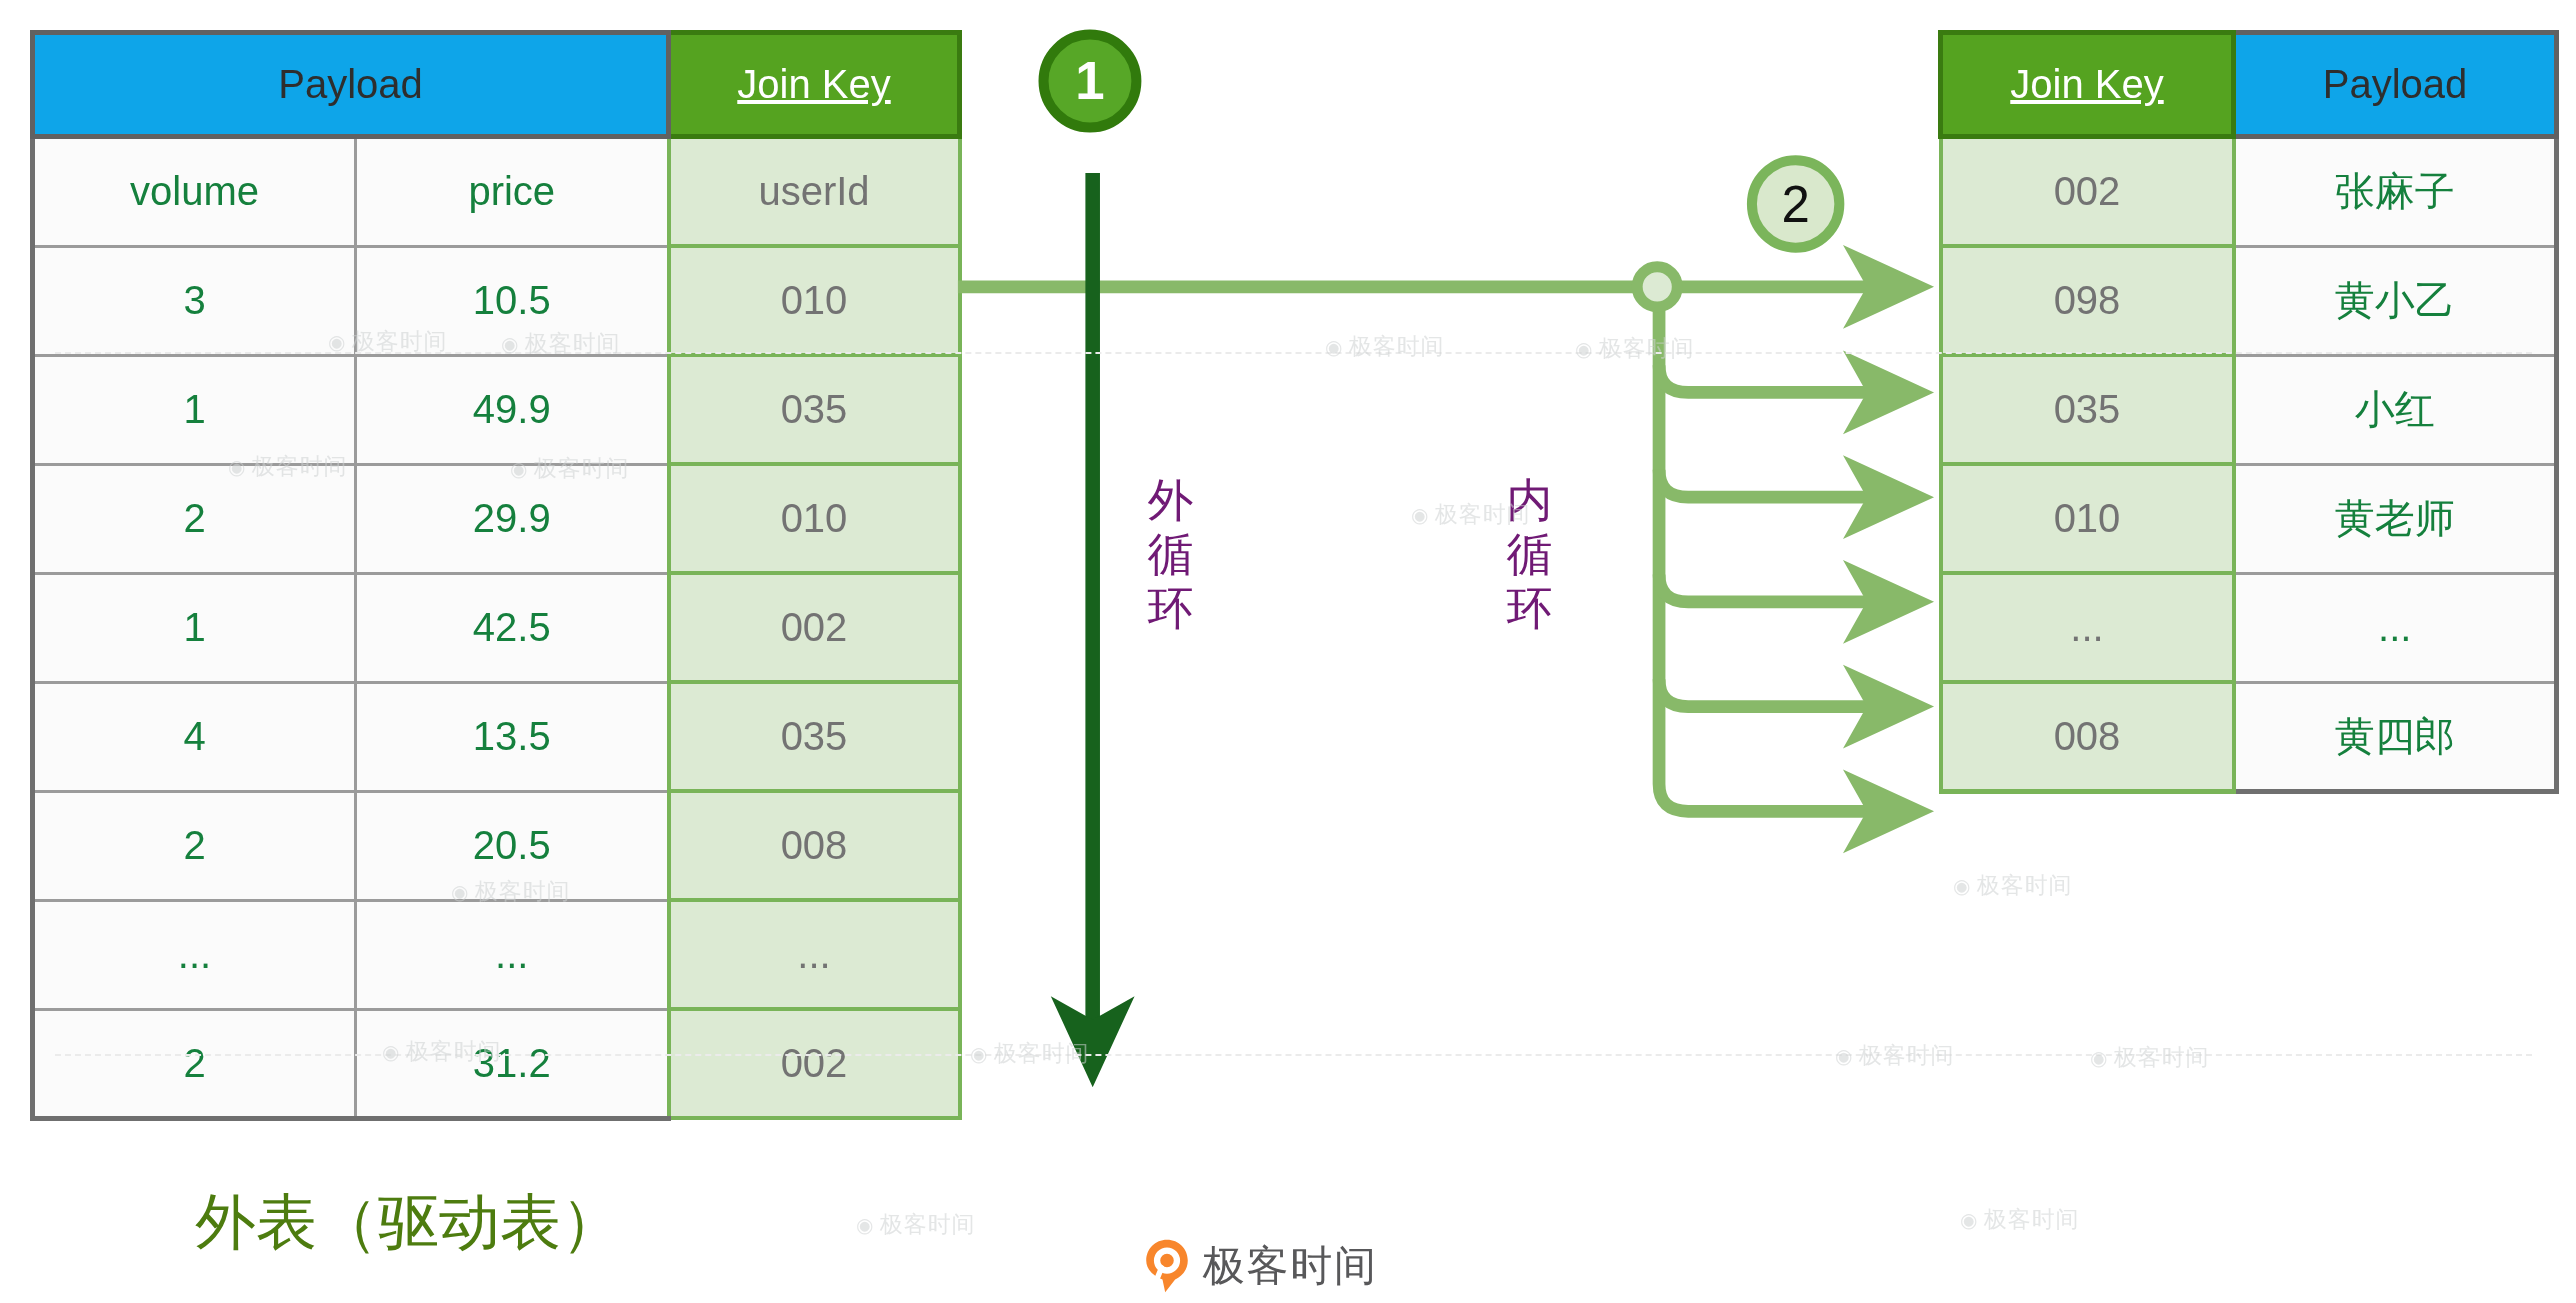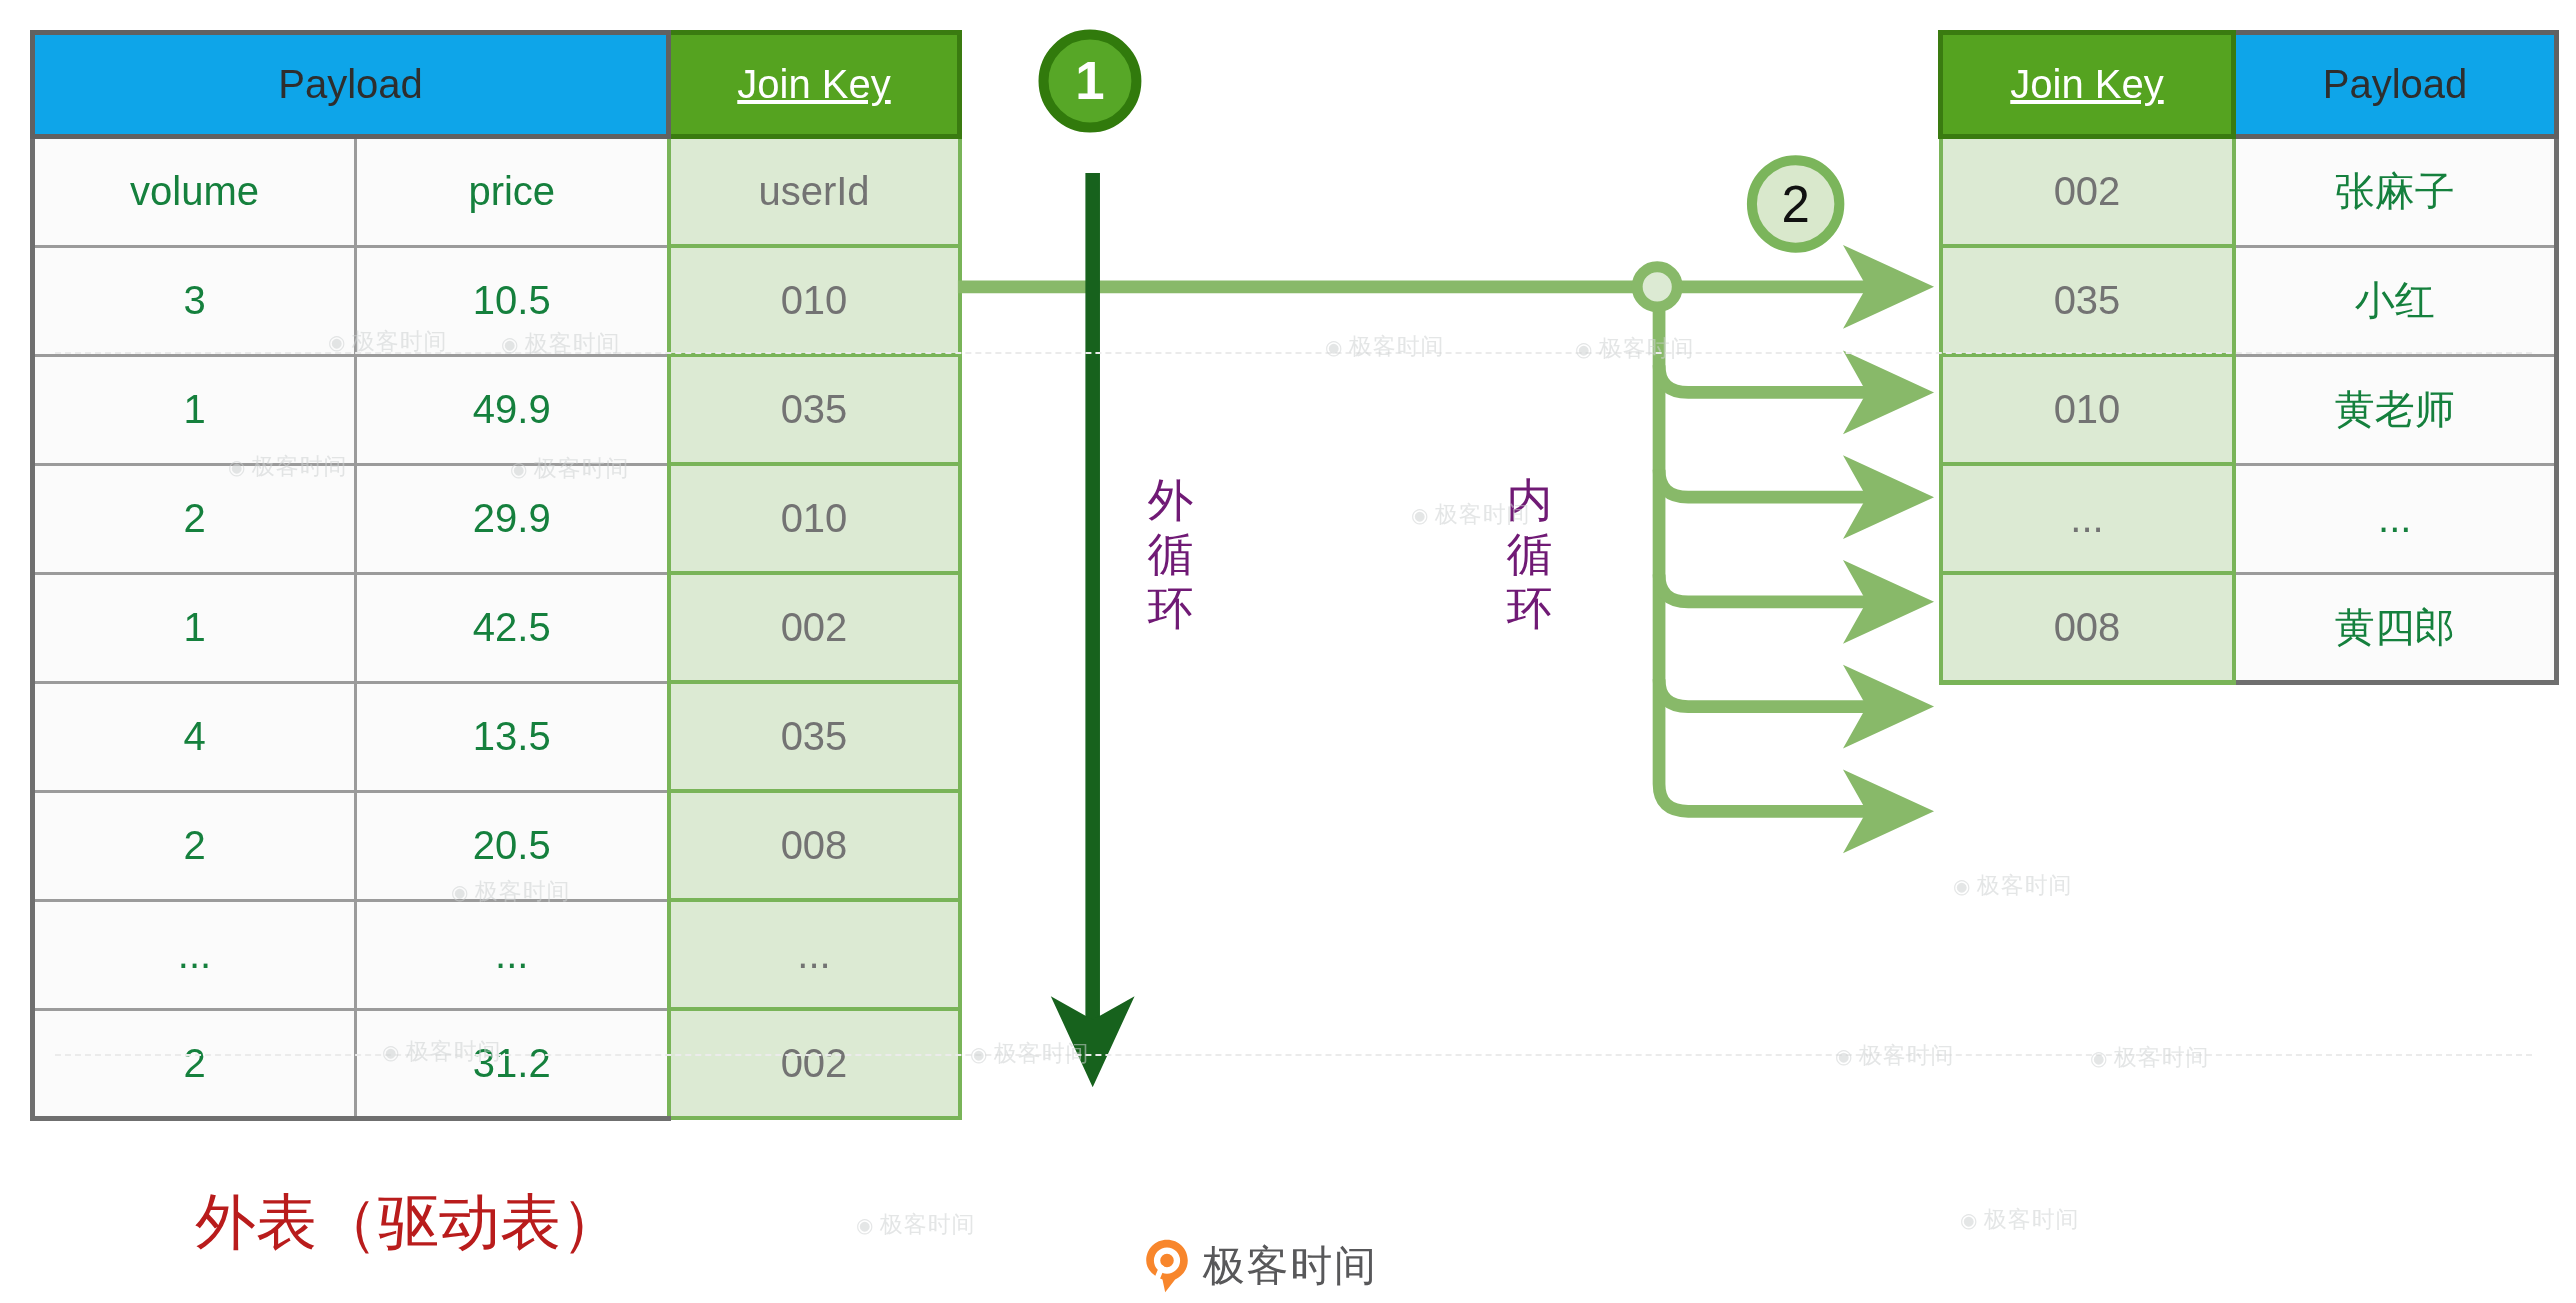--- a/index.html
+++ b/index.html
@@ -23,21 +23,21 @@
   .right-tbl tr:last-child td.pc{border-bottom-width:5.5px;border-bottom-color:#6f6f6f;}
   .right-tbl tr:last-child td.kc{border-bottom-width:5.5px;}
   
   .overlay{position:absolute;left:0;top:0;pointer-events:none;}
   
   .loop-label{
     position:absolute;width:51px;font-size:46px;line-height:54px;color:#701a75;
     font-weight:500;text-align:center;word-break:break-all;letter-spacing:0;
   }
   
-  .caption{position:absolute;font-size:61px;color:#b91c1c;font-weight:500;white-space:nowrap;}
+  .caption{position:absolute;font-size:61px;color:#4d7c0f;font-weight:500;white-space:nowrap;}
   
   .logo{position:absolute;display:flex;align-items:center;gap:12.7px;}
   .logo-text{font-size:42px;color:#58585a;font-weight:500;letter-spacing:1.8px;}
   
   .wm-layer{position:absolute;inset:0;pointer-events:none;}
   .wm{position:absolute;font-size:23px;color:#cfd2d3;opacity:.55;white-space:nowrap;letter-spacing:0.9px;}
   .wm-ico::before{content:"◉";margin-right:5.5px;font-size:20px;}
   .dash{position:absolute;border-top:2.7px dashed #ebebeb;height:0;}
 </style>
 </head>
@@ -110,20 +110,24 @@
         <col style="width:323px">
       </colgroup>
     <tbody>
       <tr>
         <th class="gh">Join Key</th>
         <th class="ph">Payload</th>
       </tr>
       <tr>
         <td class="kc">002</td>
         <td class="pc dim">张麻子</td>
+      </tr>
+      <tr>
+        <td class="kc">098</td>
+        <td class="pc dim">黄小乙</td>
       </tr>
       <tr>
         <td class="kc">035</td>
         <td class="pc dim">小红</td>
       </tr>
       <tr>
         <td class="kc">010</td>
         <td class="pc dim">黄老师</td>
       </tr>
       <tr>

